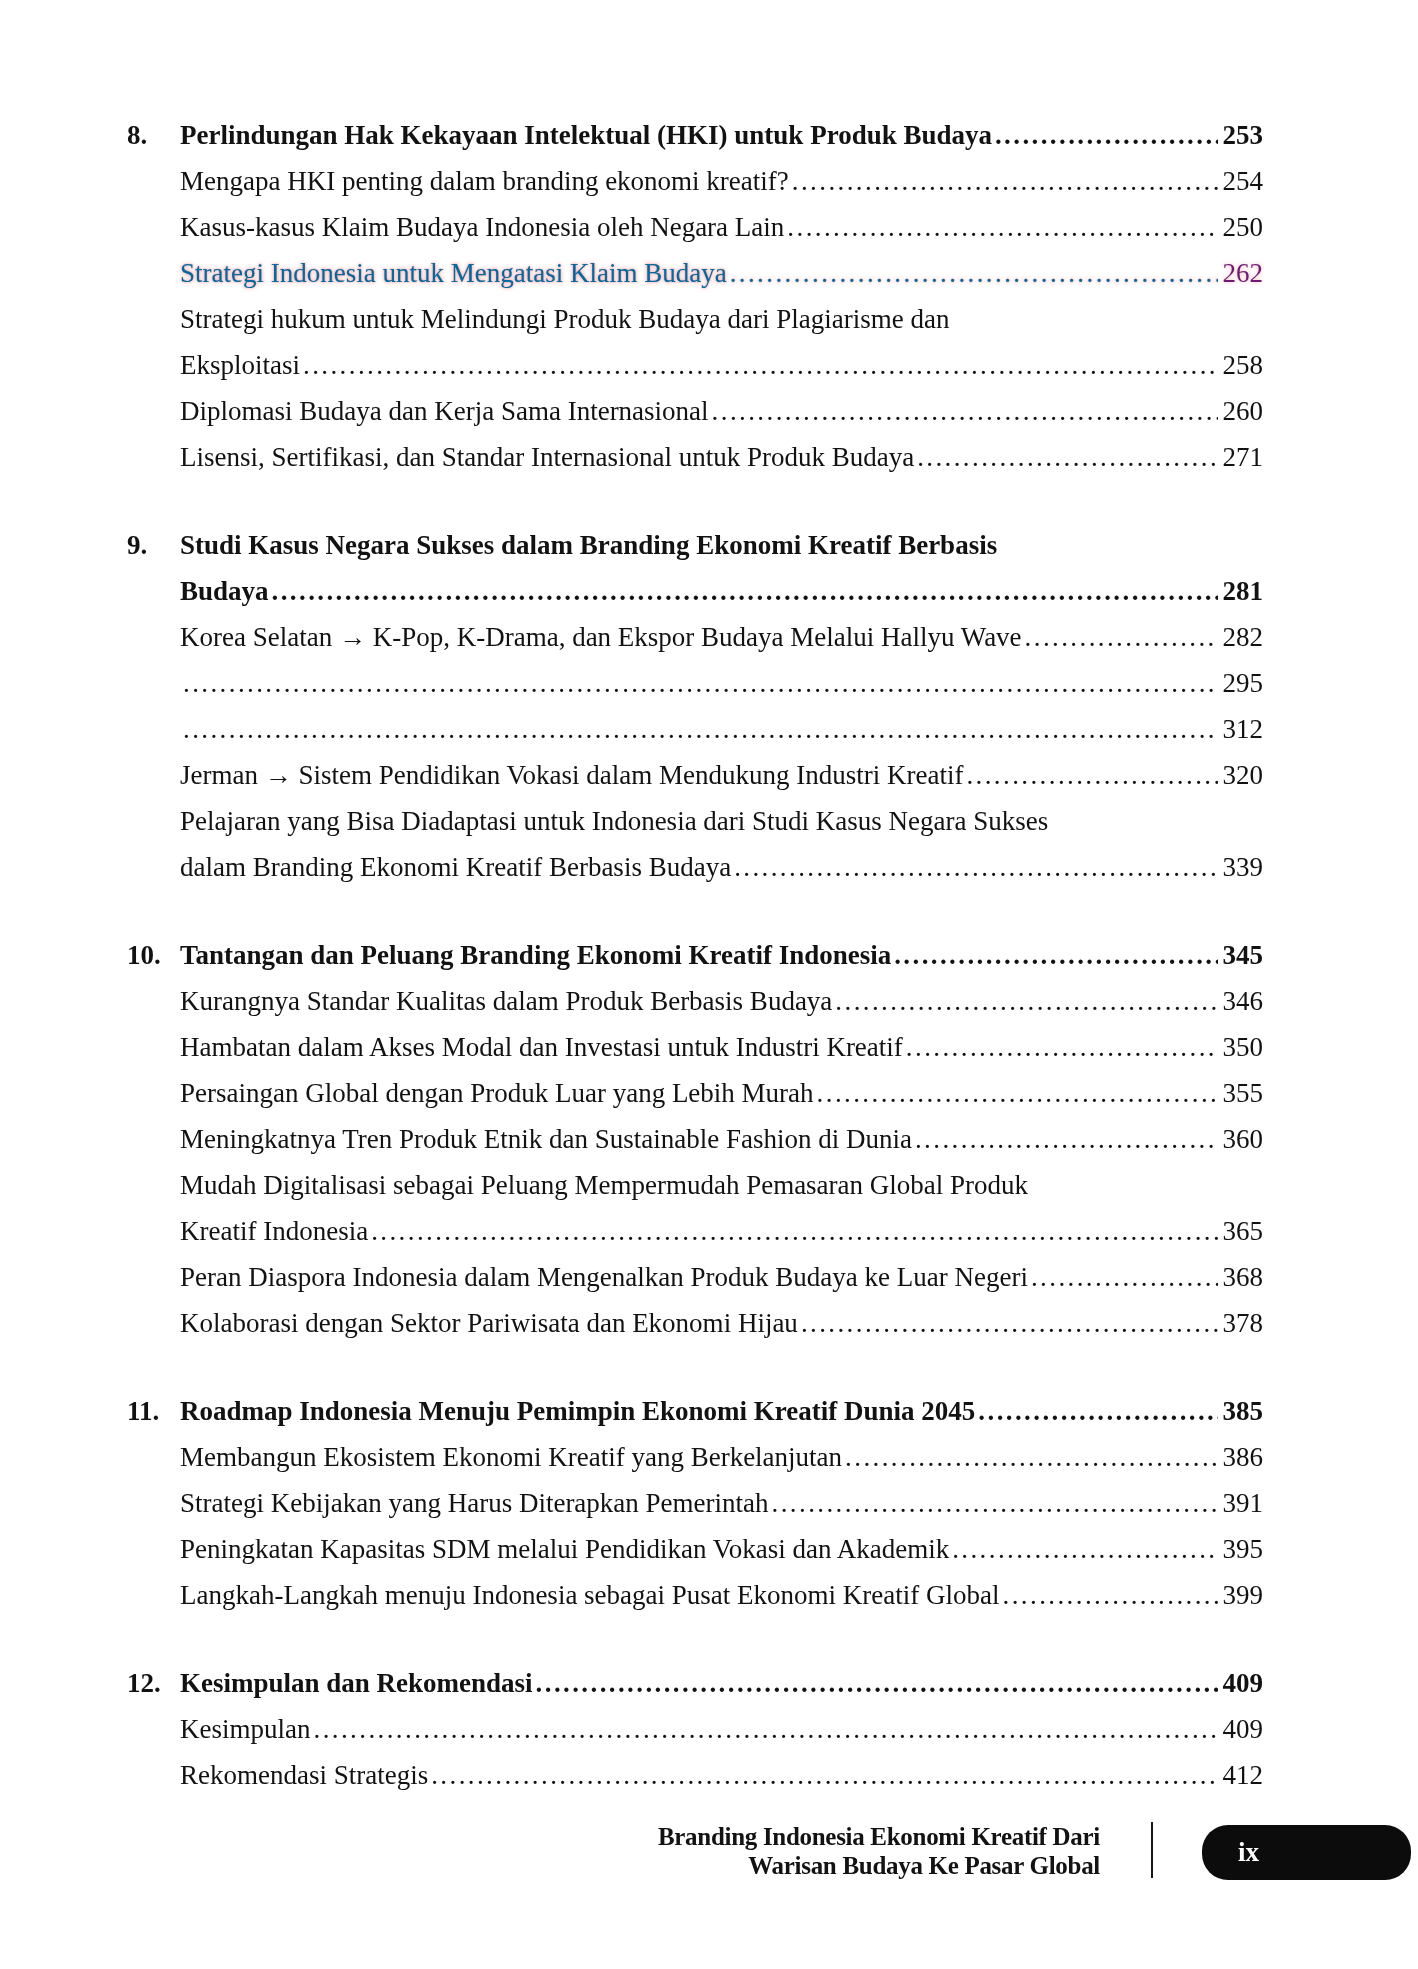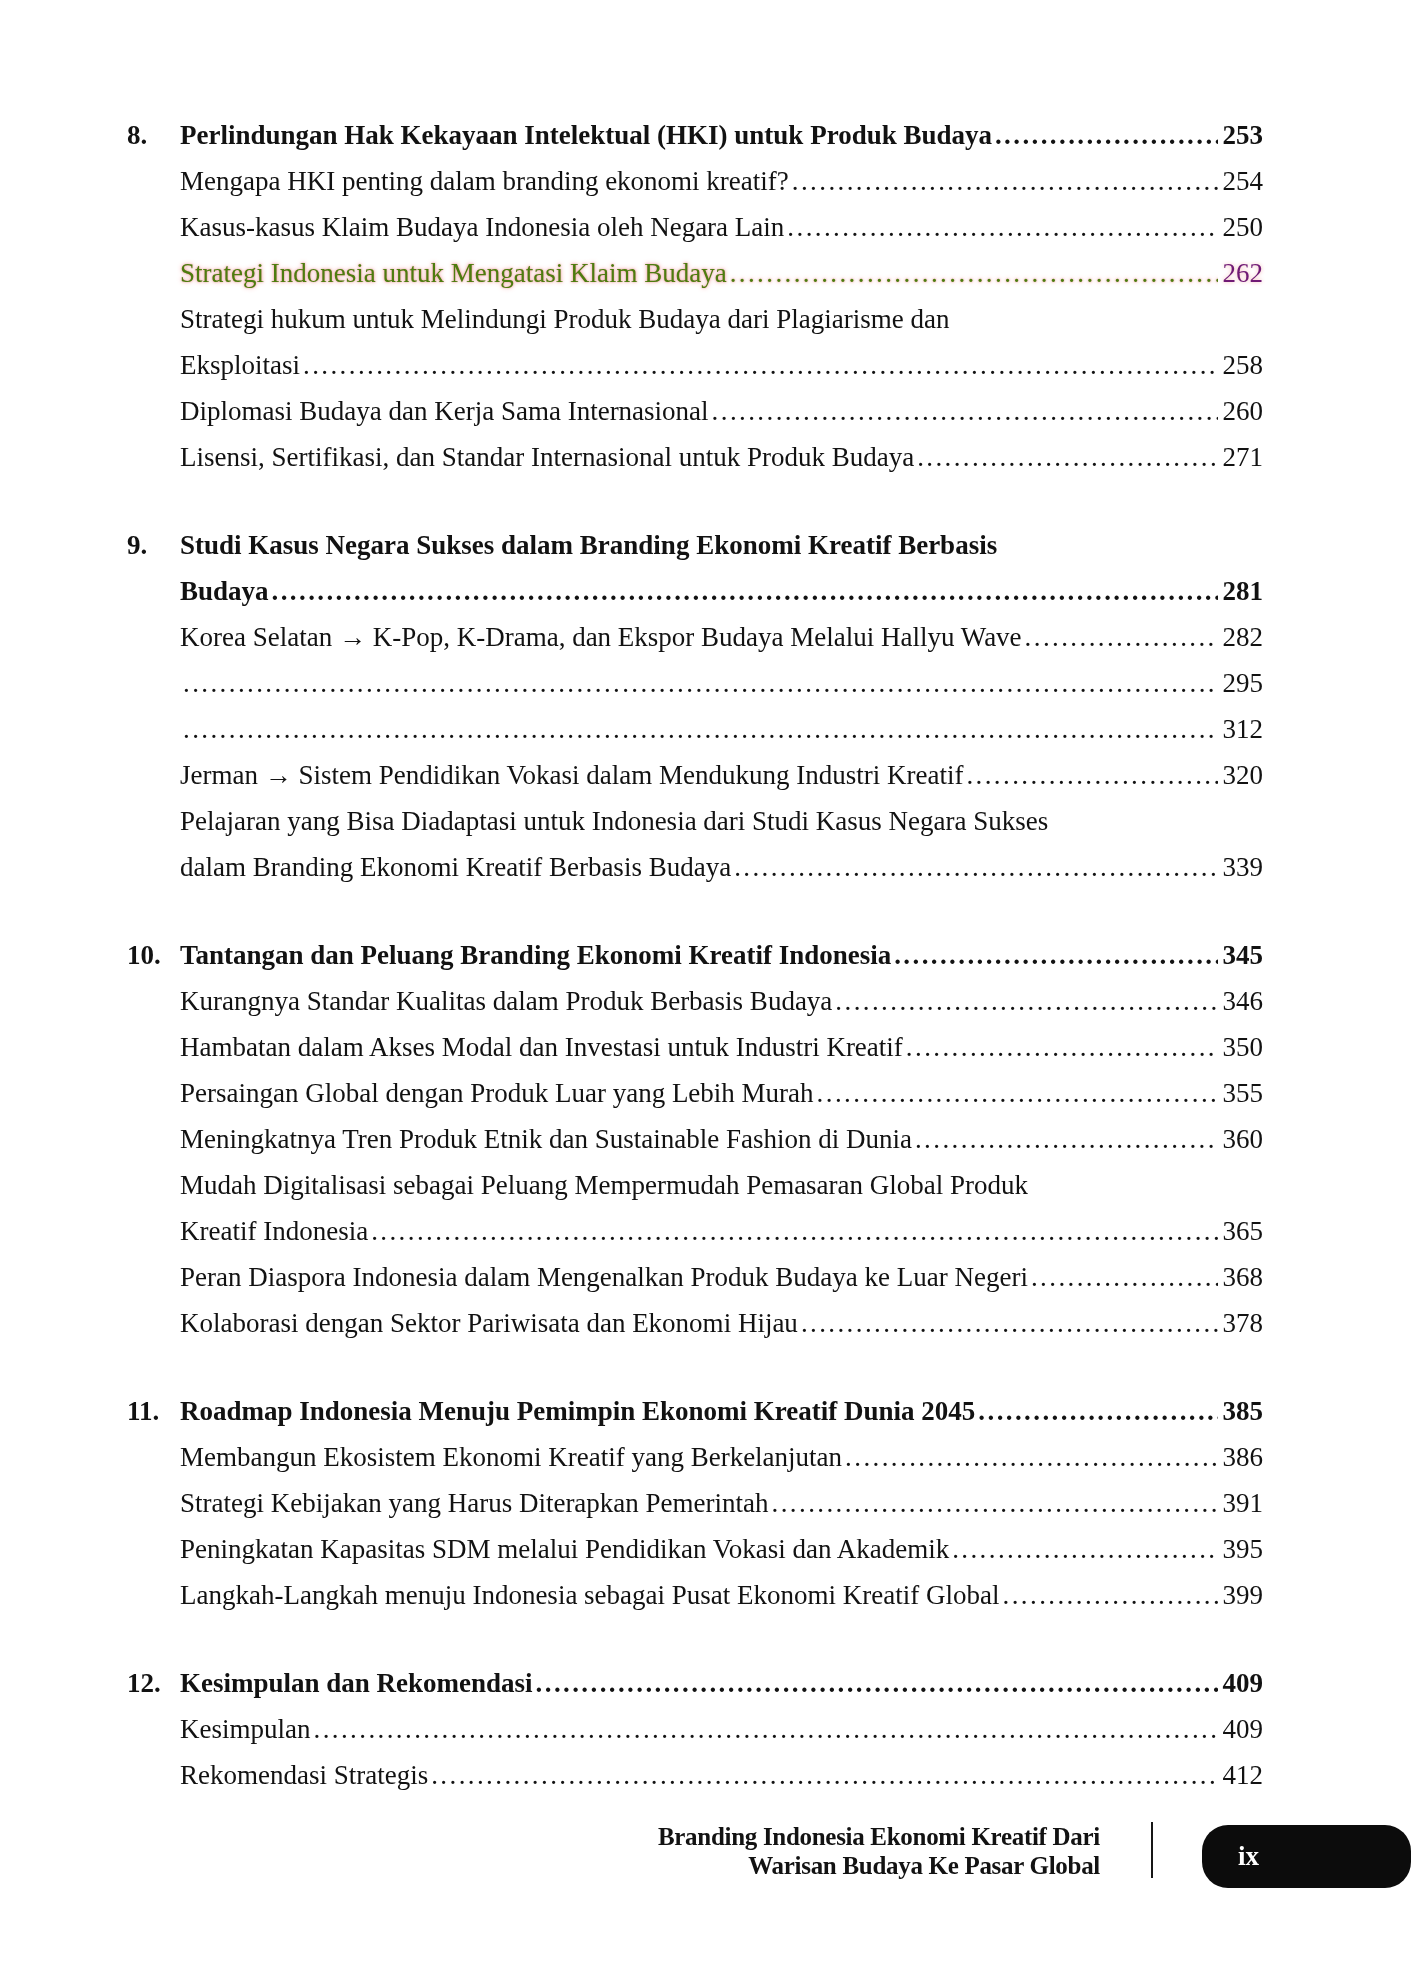--- a/index.html
+++ b/index.html
@@ -34,21 +34,21 @@
   .dots {
     flex:1 1 auto;
     min-width:0;
     overflow:hidden;
     margin:0 5px 0 3px;
     letter-spacing:2.4px;
   }
   .pg { flex:none; }
   
   .row.hl .label, .row.hl .dots {
-    color:#4d7c0f;
+    color:#0369a1;
     text-shadow:0 0 5px #f0a4a4, 0 0 2px #ea9292;
   }
   .row.hl .pg {
     color:#701a75;
     text-shadow:0 0 4px #f3b4b4;
   }
   
   .footer-title {
     position:absolute;
     right:318px; top:1822px;
@@ -61,21 +61,21 @@
   }
   .footer-divider {
     position:absolute;
     left:1151px; top:1822px;
     width:2px; height:56px;
     background:#161616;
   }
   .footer-badge {
     position:absolute;
     left:1202px; right:7px; top:1825px;
-    height:63px;
+    height:55px;
     border-radius:26px;
     display:flex;
     align-items:center;
   }
   .footer-badge .pgnum {
     color:#ffffff;
     font-weight:bold;
     font-size:27px;
     margin-left:36px;
   }

